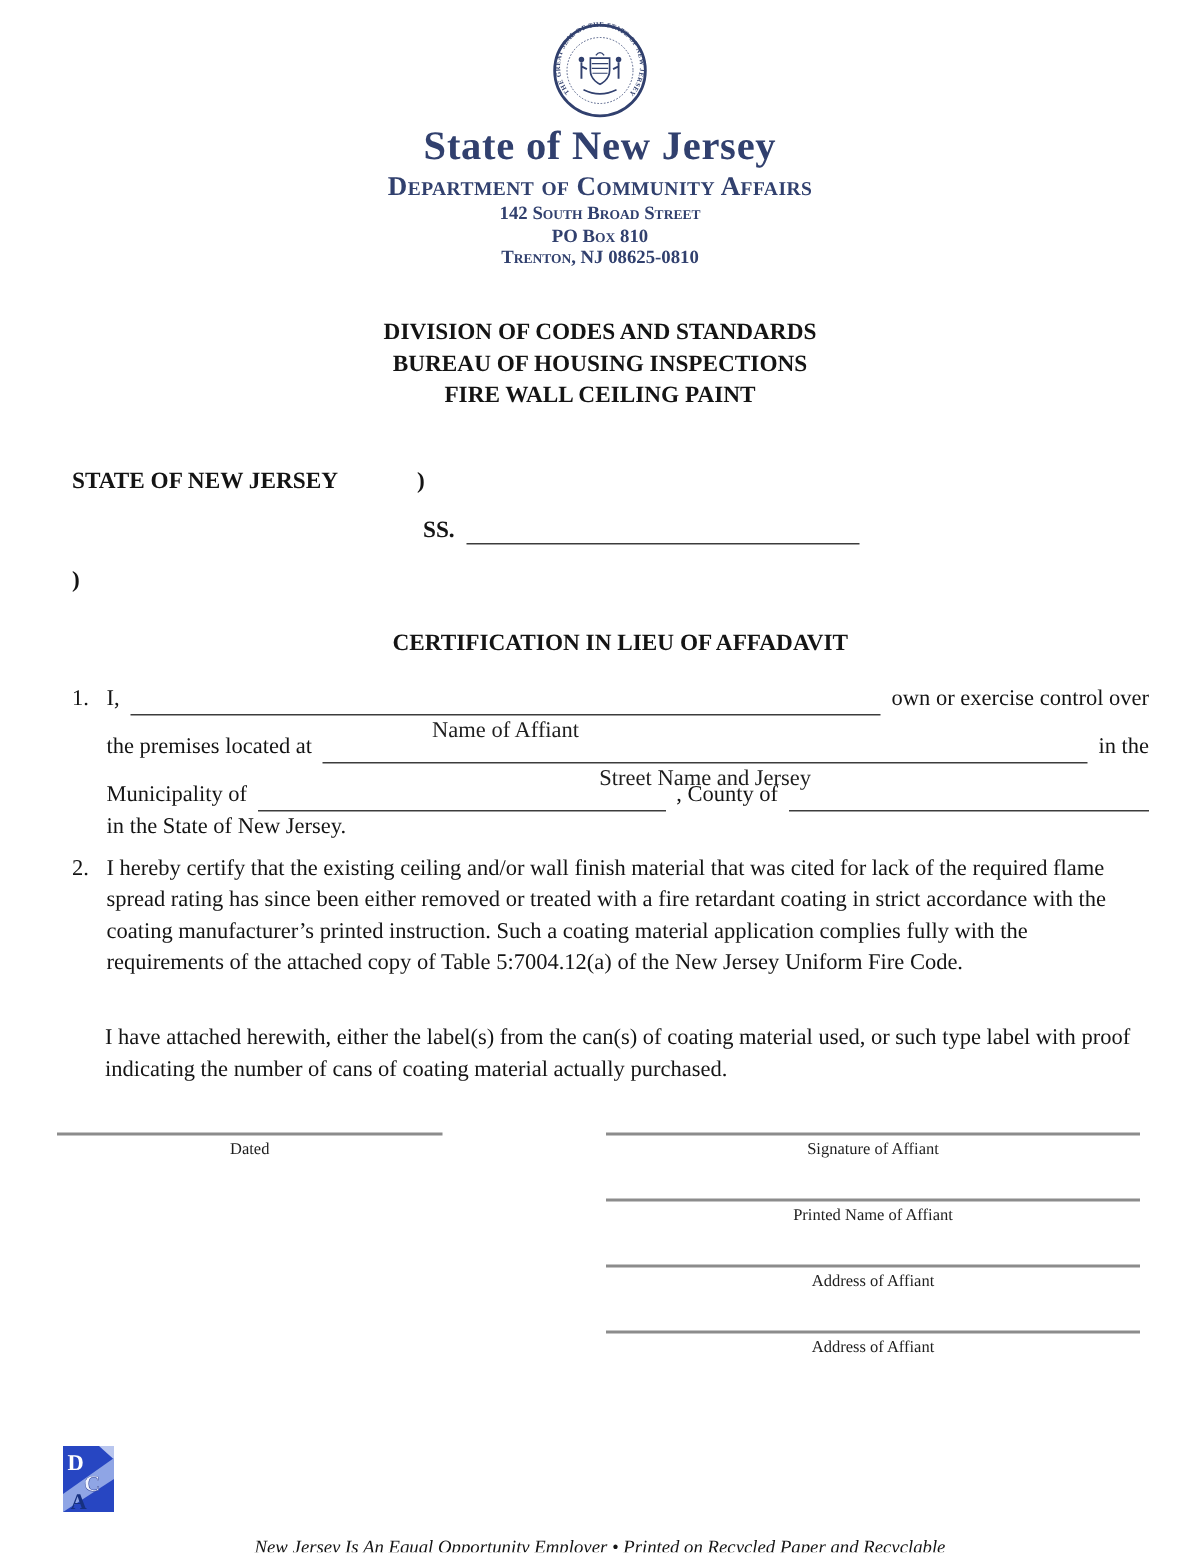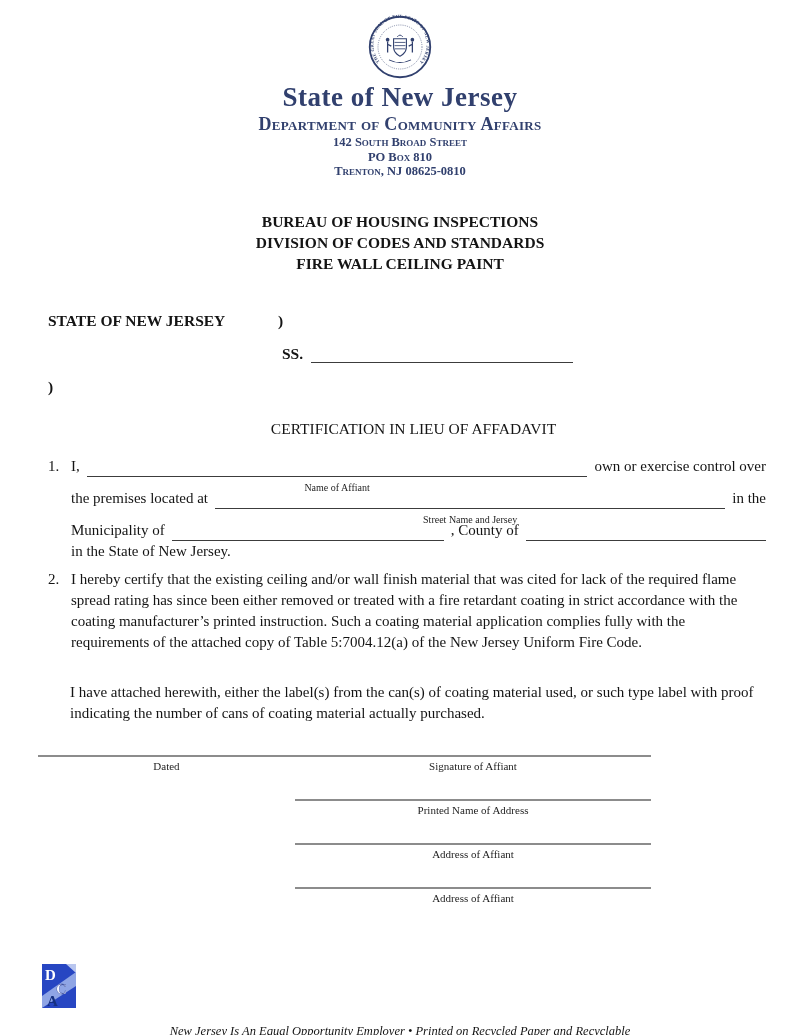--- a/index.html
+++ b/index.html
@@ -15,37 +15,37 @@
   .title-block{margin-top:32px;text-align:center;font-weight:700;font-size:15.5px;line-height:21px;}
   
   .juris{margin:39px 0 0 48px;font-weight:700;font-size:15.5px;}
   .jrow{height:17px;margin-bottom:16px;display:flex;align-items:flex-end;}
   .jcell{display:inline-flex;align-items:flex-end;width:230px;}
   .jspacer{width:234px;flex:none;}
   .fline{border-bottom:1.4px solid #3c3c3c;}
   .ss-line{width:262px;margin-left:8px;height:15px;}
   .county-line{flex:1;margin-left:10px;margin-right:14px;height:15px;}
   
-  .cert-heading{margin-top:24px;text-align:center;font-weight:400;font-size:15.5px;padding-left:27px;}
+  .cert-heading{margin-top:24px;text-align:center;font-weight:700;font-size:15.5px;padding-left:27px;}
   
   .item{display:flex;margin:18px 34px 0 48px;font-size:15px;line-height:21px;}
   .item .num{width:23px;flex:none;}
   .ibody{flex:1;min-width:0;}
   .frow{display:flex;align-items:flex-end;}
   .frow .pre{white-space:nowrap;}
   .frow .post{white-space:nowrap;padding-left:7px;}
   .blank{border-bottom:1.4px solid #3c3c3c;position:relative;height:17px;}
   .blank.grow{flex:1;margin-left:7px;}
   .blank .sub{position:absolute;top:100%;left:0;right:0;text-align:center;
-              font-size:10px;font-weight:400;color:#1e1e1e;white-space:nowrap;margin-top:1px;}
+              font-size:15px;font-weight:400;color:#1e1e1e;white-space:nowrap;margin-top:1px;}
   .mt11{margin-top:11px;justify-content:center;}
   .item2{margin-top:7px;}
   .attach{margin:29px 36px 0 70px;font-size:15px;line-height:21px;}
   
-  .sig{display:flex;margin:31px 40px 0 38px;}
+  .sig{display:flex;justify-content:space-between;margin:31px 40px 0 38px;}
   .sig-left{width:257px;}
   .sig-right{width:356px;}
   .sig-row{height:44px;}
   .sigline{border-bottom:2px solid #8c8c8c;}
   .sig-label{text-align:center;font-size:11px;margin-top:3px;color:#1e1e1e;}
   
   .dca{position:absolute;left:42px;top:964px;line-height:0;}
   .footer-line{position:absolute;top:1024px;left:0;width:100%;text-align:center;
                font-style:italic;font-size:12.5px;color:#141414;}
 </style>
@@ -77,22 +77,22 @@
       </svg>
     </div>
     <div class="state-name">State of New Jersey</div>
     <div class="dept">Department of Community Affairs</div>
     <div class="addr">142 South Broad Street</div>
     <div class="addr">PO Box 810</div>
     <div class="addr">Trenton, NJ 08625-0810</div>
   </div>
 
   <div class="title-block">
+    <div>DIVISION OF CODES AND STANDARDS</div>
     <div>BUREAU OF HOUSING INSPECTIONS</div>
-    <div>DIVISION OF CODES AND STANDARDS</div>
     <div>FIRE WALL CEILING PAINT</div>
   </div>
 
   <div class="juris">
     <div class="jrow">
       <span class="jcell">
           <span>STATE OF NEW JERSEY</span>
         </span>
       <span>)</span>
     </div>
@@ -149,21 +149,21 @@
         <div class="sig-label">Dated</div>
       </div>
     </div>
     <div class="sig-right">
       <div class="sig-row">
         <div class="sigline"></div>
         <div class="sig-label">Signature of Affiant</div>
       </div>
       <div class="sig-row">
         <div class="sigline"></div>
-        <div class="sig-label">Printed Name of Address</div>
+        <div class="sig-label">Printed Name of Affiant</div>
       </div>
       <div class="sig-row">
         <div class="sigline"></div>
         <div class="sig-label">Address of Affiant</div>
       </div>
       <div class="sig-row">
         <div class="sigline"></div>
         <div class="sig-label">Address of Affiant</div>
       </div>
     </div>

